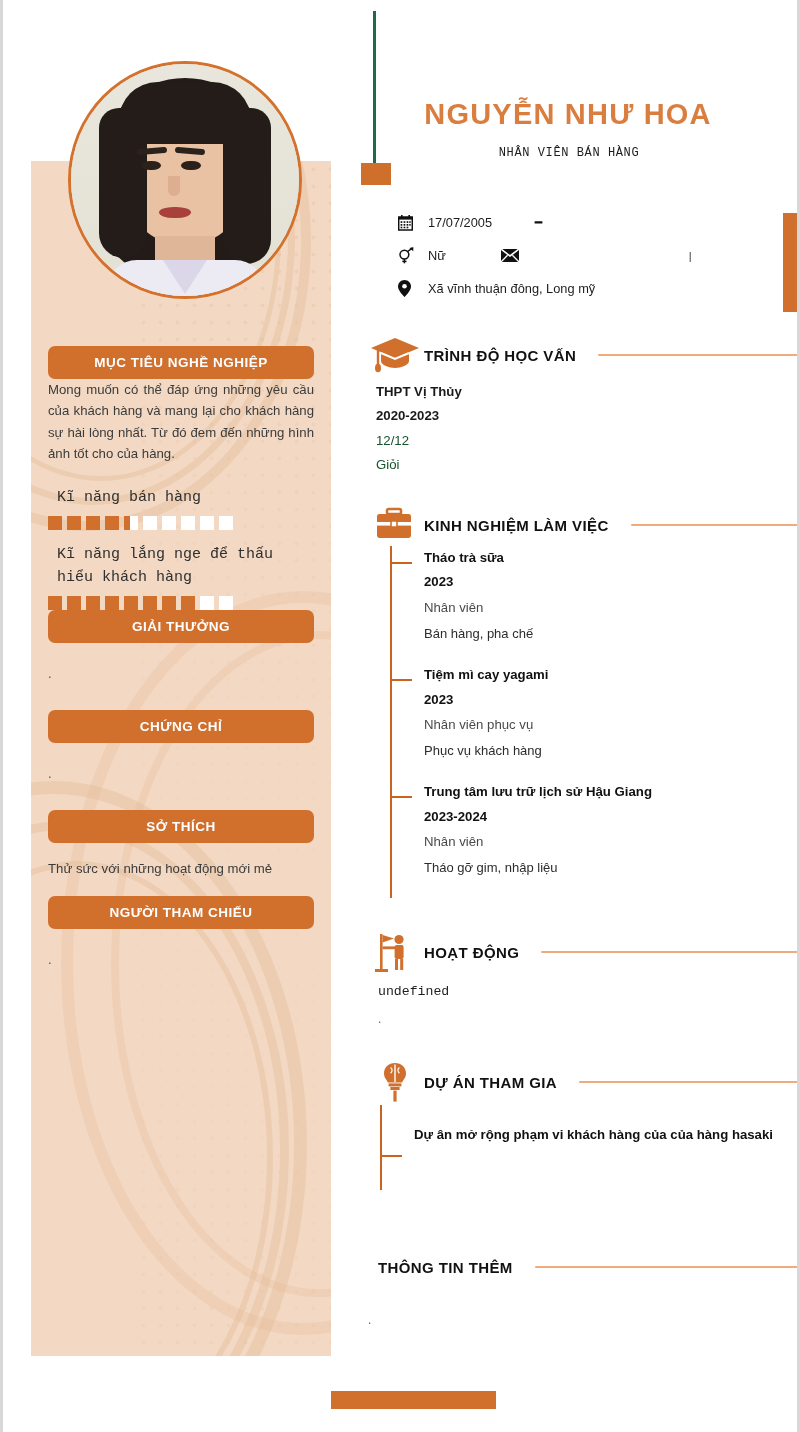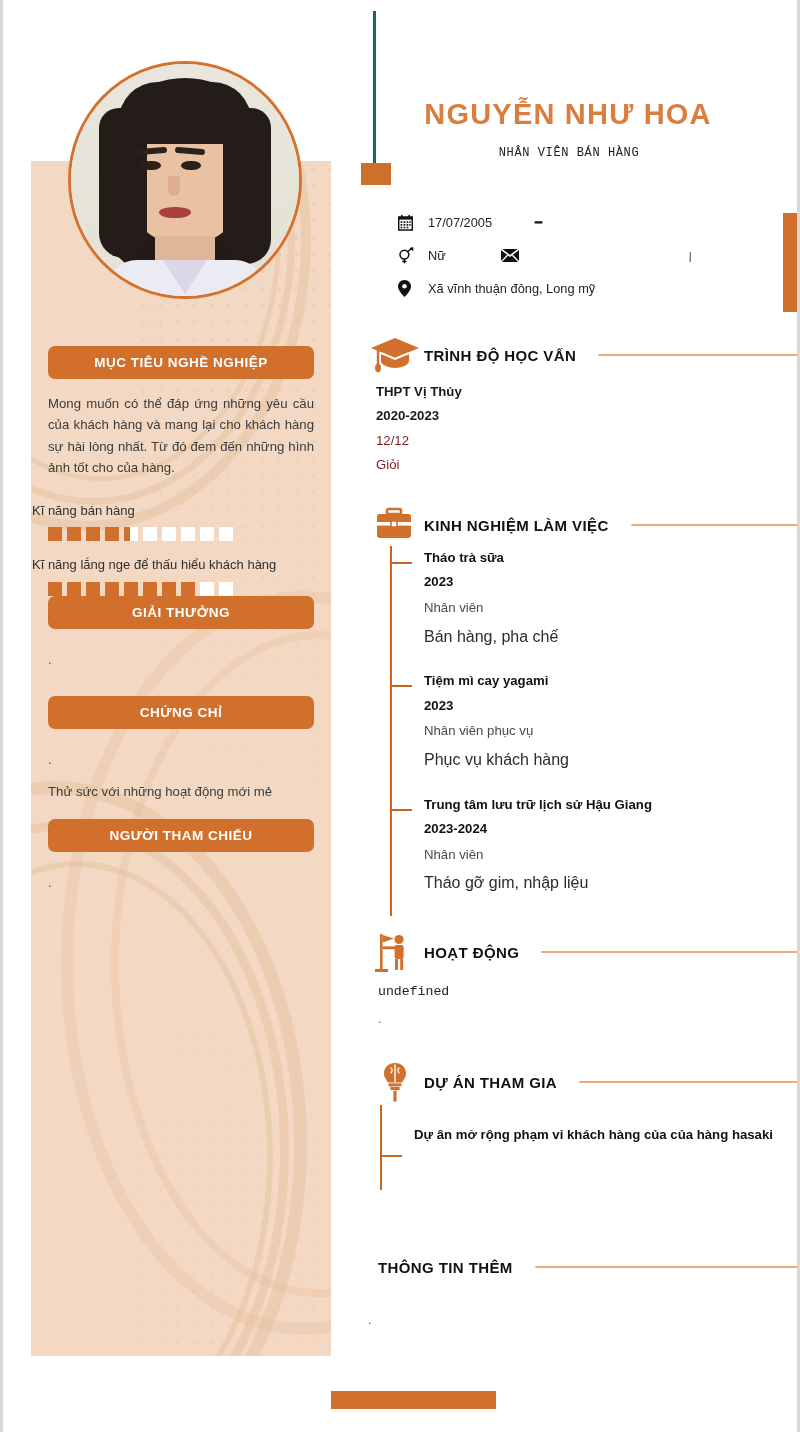--- a/index.html
+++ b/index.html
@@ -76,21 +76,21 @@
 
   .sec-btn{
     position:relative;margin:0 17px;height:33px;border-radius:7px;background:#d0702c;
     display:flex;align-items:center;justify-content:center;
     color:#ffffff;font-weight:bold;font-size:13.5px;letter-spacing:.5px;
   }
   .sb-body{margin:0 17px;color:#3b3b3b;font-size:13.2px;line-height:1.62;}
   .sb-body.just{text-align:justify;}
   .sb-dot{margin:0 17px;color:#555;font-size:13px;line-height:1;}
 
-  .skill-name{margin:0 1px;color:#2f2f2f;font-size:13px;line-height:1.5;}
+  .skill-name{margin:0 26px;color:#2f2f2f;font-size:15px;line-height:1.5;font-family:Liberation Mono, monospace;}
   .skill-bar{margin:7px 17px 0;display:flex;gap:5px;}
   .sq{width:14px;height:14px;background:#ffffff;position:relative;overflow:hidden;}
   .sq i{position:absolute;left:0;top:0;bottom:0;background:#d0702c;display:block;}
 
   
   .right{position:absolute;left:330px;top:0;width:464px;height:1417px;}
 
   .name{
     position:absolute;left:0;top:92px;width:464px;text-align:center;
     color:#d97e3f;font-size:29px;font-weight:bold;letter-spacing:1.2px;
@@ -106,30 +106,30 @@
   .ctxt{font-size:12.8px;color:#1d1d1d;}
 
   .sec{position:absolute;left:30px;width:434px;}
   .sec-head{display:flex;align-items:center;height:42px;}
   .sec-ico{width:58px;height:42px;display:flex;align-items:center;justify-content:center;}
   .sec-title{font-size:15px;font-weight:bold;color:#111;letter-spacing:.4px;white-space:nowrap;}
   .sec-rule{flex:1;height:2px;background:#efab7c;margin-left:22px;border-radius:2px;}
 
   .edu{margin-left:10px;margin-top:4px;}
   .l-b{font-size:13.2px;font-weight:bold;color:#1a1a1a;line-height:1.85;}
-  .l-n{font-size:13.2px;color:#7f1d1d;line-height:1.85;}
+  .l-n{font-size:13.2px;color:#14532d;line-height:1.85;}
 
   .tl{position:relative;margin-left:24px;padding-left:34px;}
   .tl-axis{position:absolute;left:0;top:0;bottom:0;width:2px;background:#c9631f;}
   .tl-item{position:relative;padding-bottom:16px;}
   .tl-tick{position:absolute;left:-34px;top:16px;width:22px;height:2px;background:#c9631f;}
   .tl-t{font-size:13.2px;font-weight:bold;color:#111;line-height:1.85;}
   .tl-d{font-size:13.2px;font-weight:bold;color:#111;line-height:1.85;}
   .tl-r{font-size:13.2px;color:#4a4a4a;line-height:1.95;}
-  .tl-x{font-size:16px;color:#2c2c2c;line-height:2.05;}
+  .tl-x{font-size:13px;color:#2c2c2c;line-height:2.05;}
 
   .plain{font-size:13.2px;color:#1d1d1d;margin-left:12px;line-height:1.9;font-family:Liberation Mono, monospace;}
   .tiny{font-size:12px;color:#666;margin-left:12px;line-height:1.2;}
 </style>
 </head>
 <body>
 
 <div class="page">
  <div class="sheet">
 
@@ -149,21 +149,21 @@
     <div class="sb-wave w7"></div>
     <div class="sb-wave w8"></div>
 
     <div class="sb-inner">
 
       <div style="height:185px"></div>
 
       <div class="sec-btn">
         <span>MỤC TIÊU NGHỀ NGHIỆP</span>
       </div>
-      <div class="sb-body just" style="margin-top:14px">Mong muốn có thể đáp ứng những yêu cầu của khách hàng và mang lại cho khách hàng sự hài lòng nhất. Từ đó đem đến những hình ảnh tốt cho của hàng.</div>
+      <div class="sb-body just" style="">Mong muốn có thể đáp ứng những yêu cầu của khách hàng và mang lại cho khách hàng sự hài lòng nhất. Từ đó đem đến những hình ảnh tốt cho của hàng.</div>
 
 
       <div style="height:22px"></div>
       <div class="skill-name">Kĩ năng bán hàng</div>
       <div class="skill-bar">
             <span class="sq">
               <i style="width: 100%;"></i>
             </span>
             <span class="sq">
               <i style="width: 100%;"></i>
@@ -232,20 +232,23 @@
       <div class="sec-btn" style="">
         <span>GIẢI THƯỞNG</span>
       </div>
       <div class="sb-dot" style="margin-top:24px">.</div>
 
       <div class="sec-btn" style="margin-top:30px">
         <span>CHỨNG CHỈ</span>
       </div>
       <div class="sb-dot" style="margin-top:24px">.</div>
 
+      <div class="sec-btn" style="margin-top:30px">
+        <span>SỞ THÍCH</span>
+      </div>
       <div class="sb-body" style="margin-top:15px">Thử sức với những hoạt động mới mẻ</div>
 
       <div class="sec-btn" style="margin-top:17px">
         <span>NGƯỜI THAM CHIẾU</span>
       </div>
       <div class="sb-dot" style="margin-top:24px">.</div>
 
     </div>
   </div>
 

